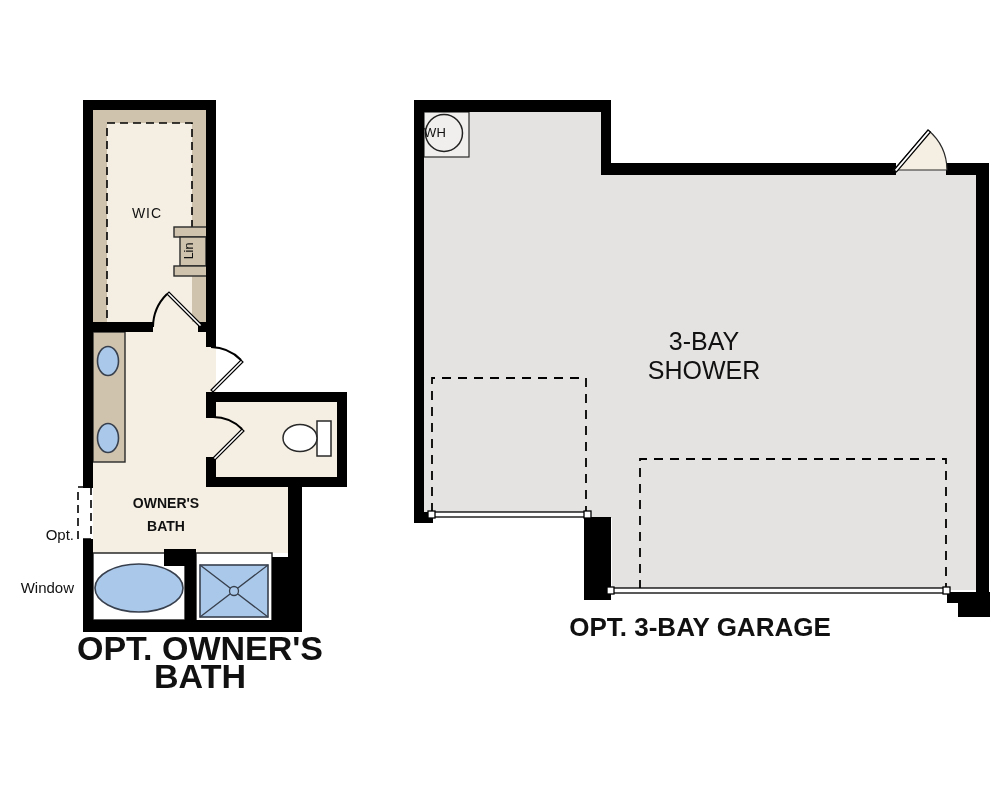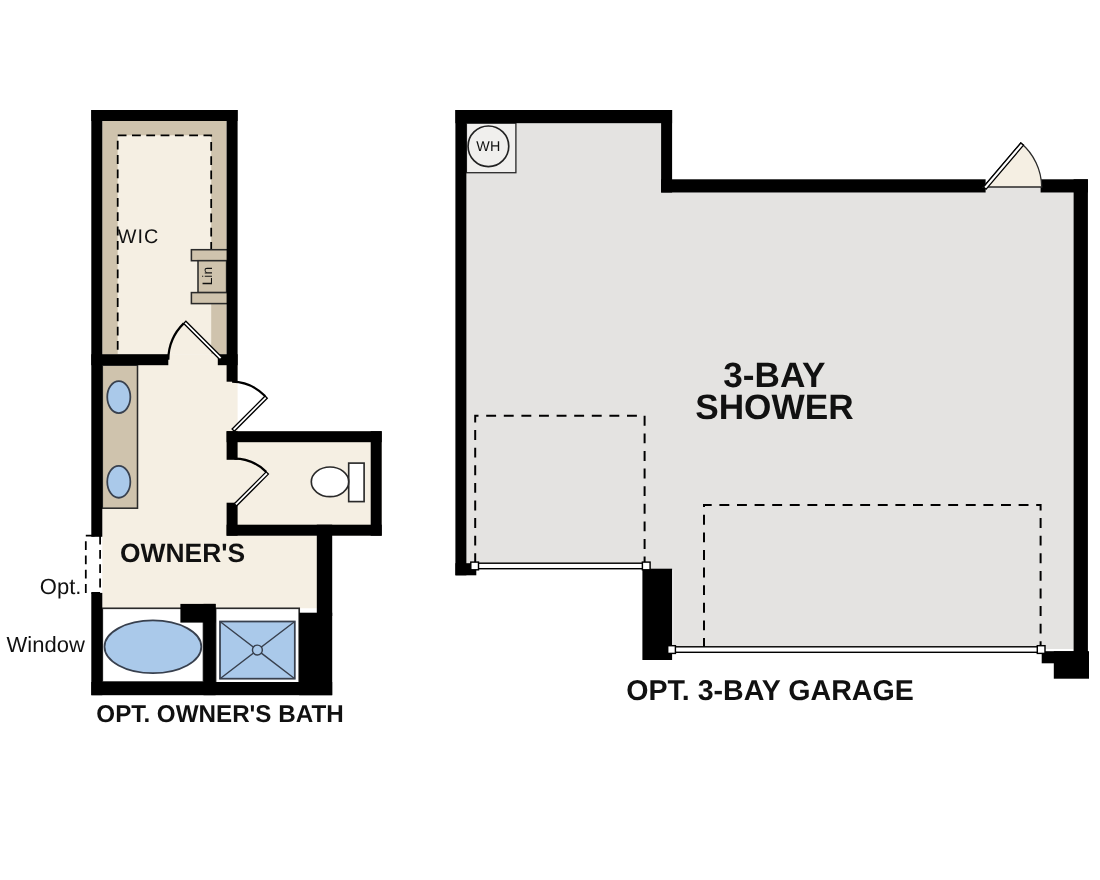--- a/index.html
+++ b/index.html
@@ -19,33 +19,33 @@
   .fix-line{fill:none;stroke:#38404e;stroke-width:1.3;}
   .leaf{fill:#ffffff;stroke:#000000;stroke-width:1.2;}
   .arc{fill:none;stroke:#000000;stroke-width:2;}
   .fan{fill:var(--cream);stroke:#2a2a2a;stroke-width:1.2;}
   .dash{fill:none;stroke:#000000;stroke-width:1.6;stroke-dasharray:8 5;}
   .dash2{fill:none;stroke:#000000;stroke-width:1.8;stroke-dasharray:9 7;}
   .doorline{fill:#ffffff;stroke:#000000;stroke-width:1.3;}
 
   .lbl{position:absolute;color:var(--text);white-space:pre;}
   .lbl.center{text-align:center;white-space:normal;}
-  #wic-label{left:107px;top:205px;width:80px;text-align:left;font-size:18px;letter-spacing:1px;}
+  #wic-label{left:107px;top:205px;width:80px;text-align:center;font-size:14px;letter-spacing:1px;}
   #lin-label{left:178px;top:240px;width:30px;height:22px;text-align:center;font-size:12.5px;
              transform:rotate(-90deg);transform-origin:center;}
   #owners-bath-label{left:96px;top:492px;width:140px;text-align:center;
-             font-size:24px;font-weight:bold;line-height:23px;}
-  #opt-window-label{left:6px;top:491px;width:68px;text-align:right;font-size:20px;line-height:17.5px;}
+             font-size:14px;font-weight:bold;line-height:23px;}
+  #opt-window-label{left:6px;top:491px;width:68px;text-align:right;font-size:15px;line-height:17.5px;}
   #bath-caption{left:40px;top:635px;width:320px;text-align:center;
-             font-size:22px;font-weight:bold;line-height:27.5px;}
+             font-size:34px;font-weight:bold;line-height:27.5px;}
   #garage-room-label{left:604px;top:327px;width:200px;
-             font-size:32px;font-weight:bold;line-height:29px;}
+             font-size:25px;font-weight:normal;line-height:29px;}
   #garage-caption{left:540px;top:612px;width:320px;text-align:center;
              font-size:26px;font-weight:bold;}
-  #wh-label{left:424px;top:125px;width:40px;text-align:center;font-size:13px;letter-spacing:.3px;}
+  #wh-label{left:424px;top:125px;width:40px;text-align:left;font-size:13px;letter-spacing:.3px;}
 </style>
 </head>
 <body>
 
 <div class="canvas">
 <svg width="1000" height="800" viewBox="0 0 1000 800">
 
   <g>
 
     <rect class="tan" x="93" y="110" width="113" height="212"></rect>
@@ -161,20 +161,21 @@
       <polygon class="leaf" points="894,170 928,130 930.5,132 896.5,172"></polygon>
     </g>
   </g>
 </svg>
 
 <div class="lbl" id="wic-label">WIC</div>
 <div class="lbl" id="lin-label">Lin</div>
 
 <div class="lbl center" id="owners-bath-label">
   <div>OWNER'S</div>
+  <div>BATH</div>
 </div>
 
 <div class="lbl" id="opt-window-label">
   <div>Opt.</div>
   <div>Window</div>
 </div>
 
 <div class="lbl center" id="bath-caption">
   <div>OPT. OWNER'S BATH</div>
 </div>

